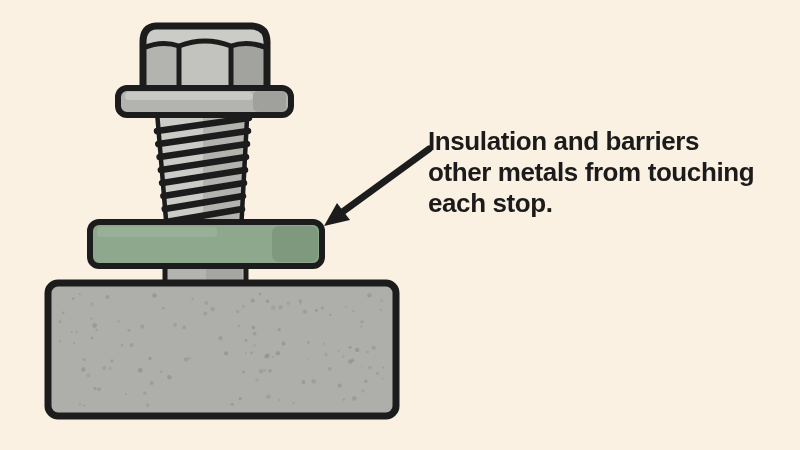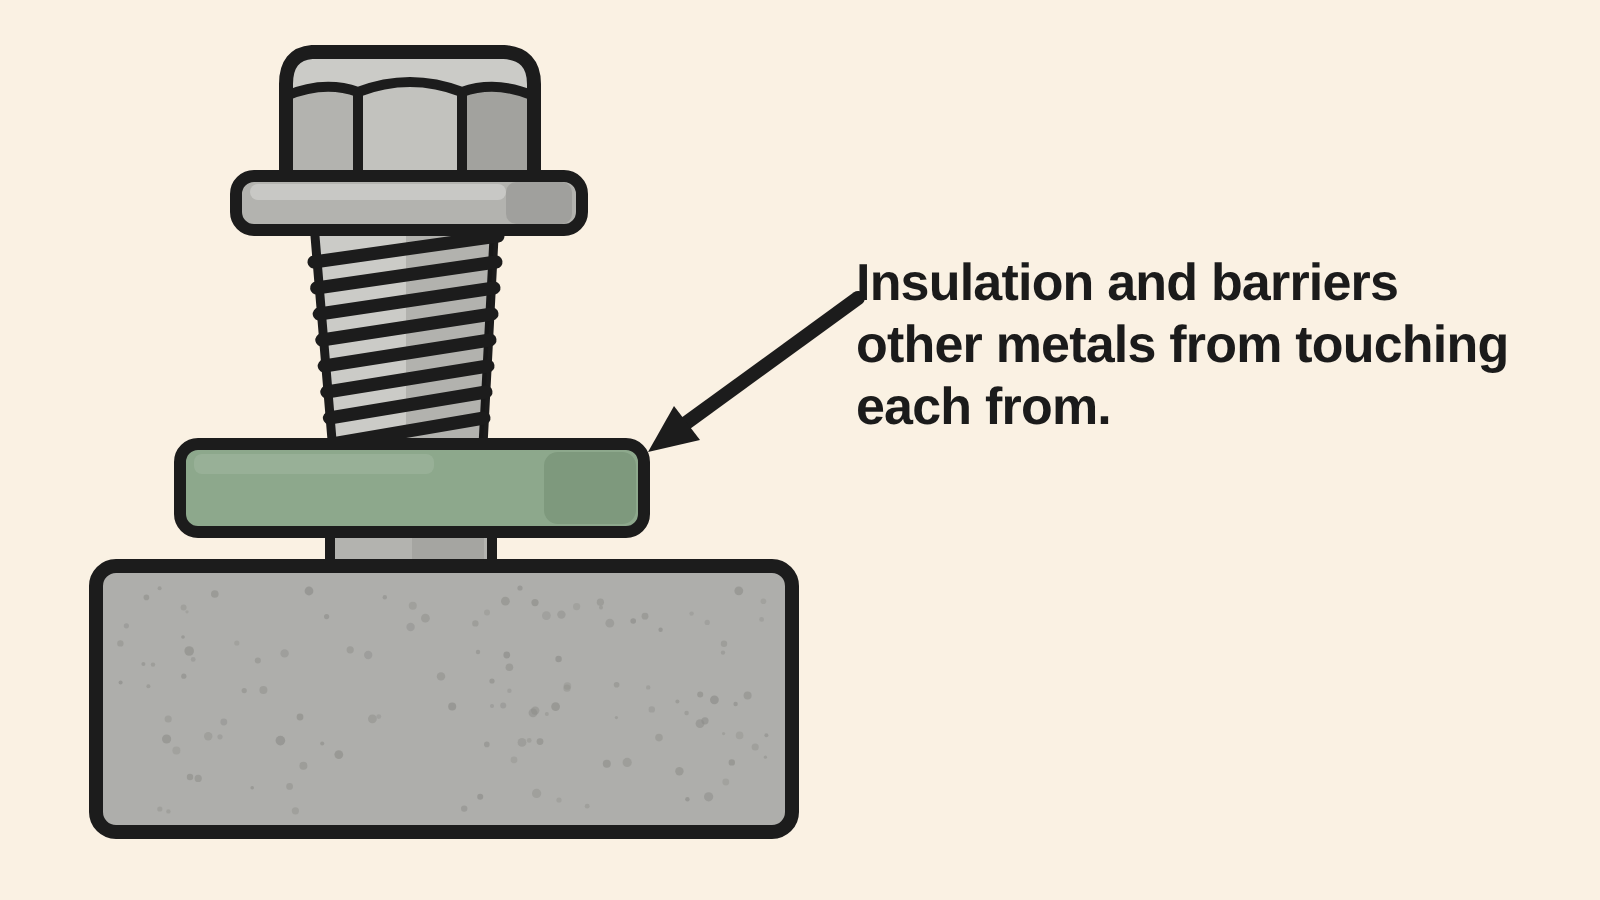--- a/index.html
+++ b/index.html
@@ -204,16 +204,16 @@
 
     <g>
       <line x1="429" y1="149" x2="341" y2="213" stroke-width="7" stroke-linecap="round" stroke="#1c1c1c"></line>
       <polygon points="324,226 337,203 350,220" fill="#1c1c1c"></polygon>
     </g>
   </svg>
 
   <div class="annotation">
     <div>Insulation and barriers</div>
     <div>other metals from touching</div>
-    <div>each from.</div>
+    <div>each stop.</div>
   </div>
 
 </div>
 
 </body></html>

